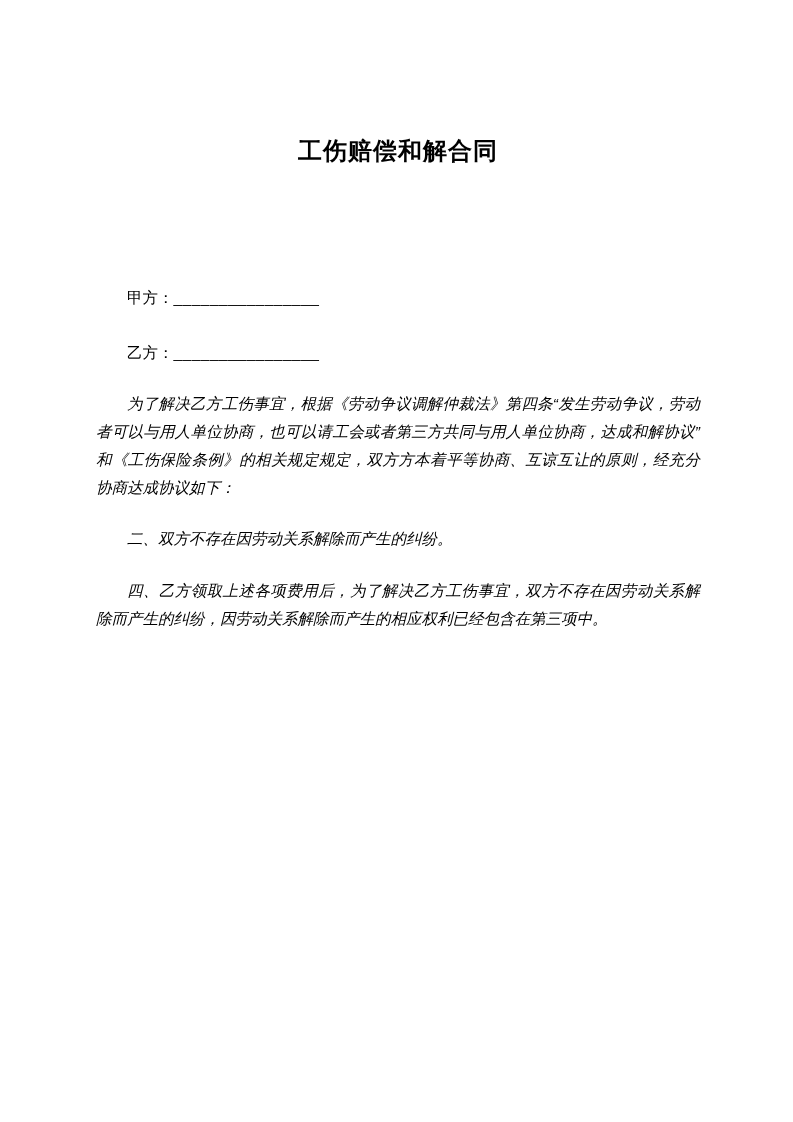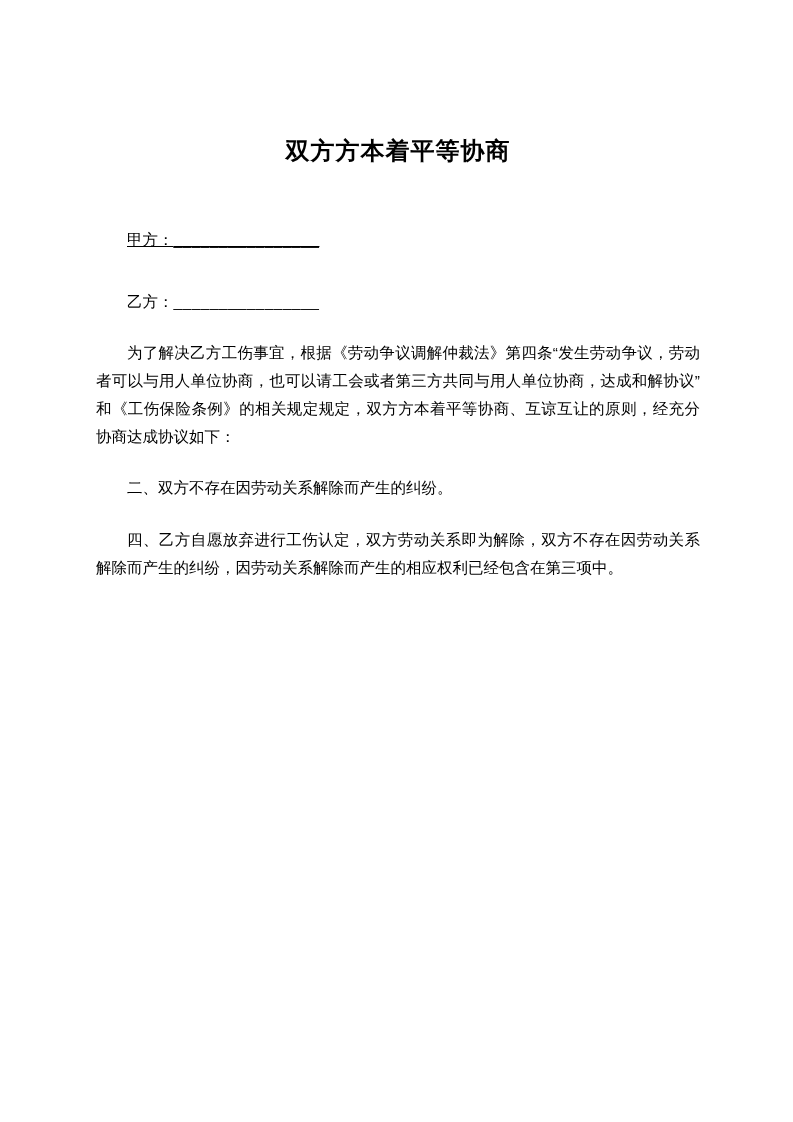--- a/index.html
+++ b/index.html
@@ -29,51 +29,52 @@
     font-weight: 700;
     line-height: 34px;
     letter-spacing: 1px;
   }
   .party-line {
     font-size: 15.5px;
     line-height: 27.7px;
     text-indent: 31px;
     white-space: nowrap;
   }
-  .party-a { margin-top: 58px; text-decoration: underline; }
-  .party-b { margin-top: 34px; }
+  .party-a { margin-top: 116px; }
+  .party-b { margin-top: 27px; }
   .party-line .blank {
     letter-spacing: 0.5px;
   }
   .para {
     margin: 24px 0 0 0;
     font-size: 15.5px;
     line-height: 27.7px;
     text-indent: 31px;
     text-align: justify;
     text-align-last: left;
     word-break: break-all;
+    font-style: italic;
   }
 </style>
 </head>
 <body>
 
 <div class="page">
 
-  <h1 class="doc-title">双方方本着平等协商</h1>
+  <h1 class="doc-title">工伤赔偿和解合同</h1>
 
   <div class="party-line party-a">
     <span>甲方：</span><span class="blank">________________</span>
   </div>
 
   <div class="party-line party-b">
     <span>乙方：</span><span class="blank">________________</span>
   </div>
 
   <p class="para">为了解决乙方工伤事宜，根据《劳动争议调解仲裁法》第四条“发生劳动争议，劳动者可以与用人单位协商，也可以请工会或者第三方共同与用人单位协商，达成和解协议”和《工伤保险条例》的相关规定规定，双方方本着平等协商、互谅互让的原则，经充分协商达成协议如下：</p>
 
 
   <p class="para">二、双方不存在因劳动关系解除而产生的纠纷。</p>
 
 
-  <p class="para">四、乙方自愿放弃进行工伤认定，双方劳动关系即为解除，双方不存在因劳动关系解除而产生的纠纷，因劳动关系解除而产生的相应权利已经包含在第三项中。</p>
+  <p class="para">四、乙方领取上述各项费用后，为了解决乙方工伤事宜，双方不存在因劳动关系解除而产生的纠纷，因劳动关系解除而产生的相应权利已经包含在第三项中。</p>
 
 </div>
 
 </body></html>

